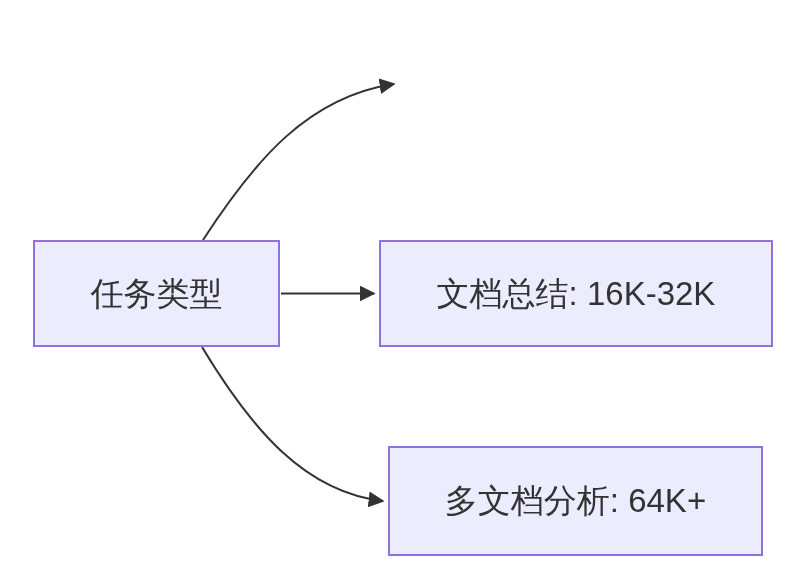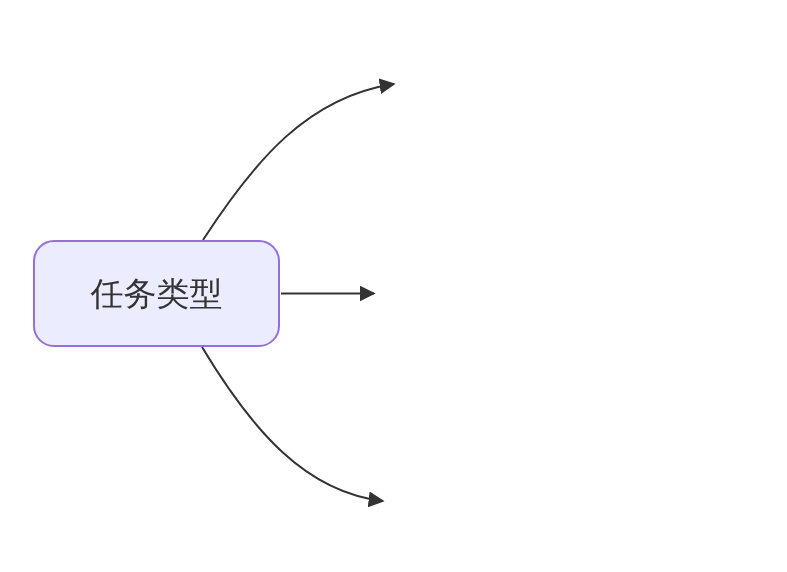--- a/index.html
+++ b/index.html
@@ -43,21 +43,21 @@
     background: var(--node-fill);
     border: 2px solid var(--node-border);
     display: flex;
     align-items: center;
     justify-content: center;
     color: var(--text-color);
     font-size: 33px;
     line-height: 1.2;
     white-space: nowrap;
   }
-  .node-root   { left: 33px;  top: 240px; width: 247px; height: 107px; border-radius: 21px; }
+  .node-root   { left: 33px;  top: 240px; width: 247px; height: 107px; }
   .node-top    { left: 399px; top: 30px;  width: 354px; height: 111px; }
   .node-middle { left: 379px; top: 240px; width: 394px; height: 107px; }
   .node-bottom { left: 388px; top: 446px; width: 375px; height: 110px; }
 </style>
 </head>
 <body>
 
 <div class="canvas">
 
   <svg class="edges-layer" viewBox="0 0 787 572" xmlns="http://www.w3.org/2000/svg">
@@ -69,15 +69,21 @@
     <path class="edge-path" d="M 203 240 C 255 160 308 97 394 84" marker-end="url(#arrowhead)"></path>
     <path class="edge-path" d="M 281 293.5 L 374 293.5" marker-end="url(#arrowhead)"></path>
     <path class="edge-path" d="M 202 347 C 252 430 305 492 383 501" marker-end="url(#arrowhead)"></path>
   </svg>
 
   <div class="node node-root">
     <span>任务类型</span>
   </div>
 
 
+  <div class="node node-middle">
+    <span>文档总结: 16K-32K</span>
+  </div>
 
+  <div class="node node-bottom">
+    <span>多文档分析: 64K+</span>
+  </div>
 
 </div>
 
 </body></html>

